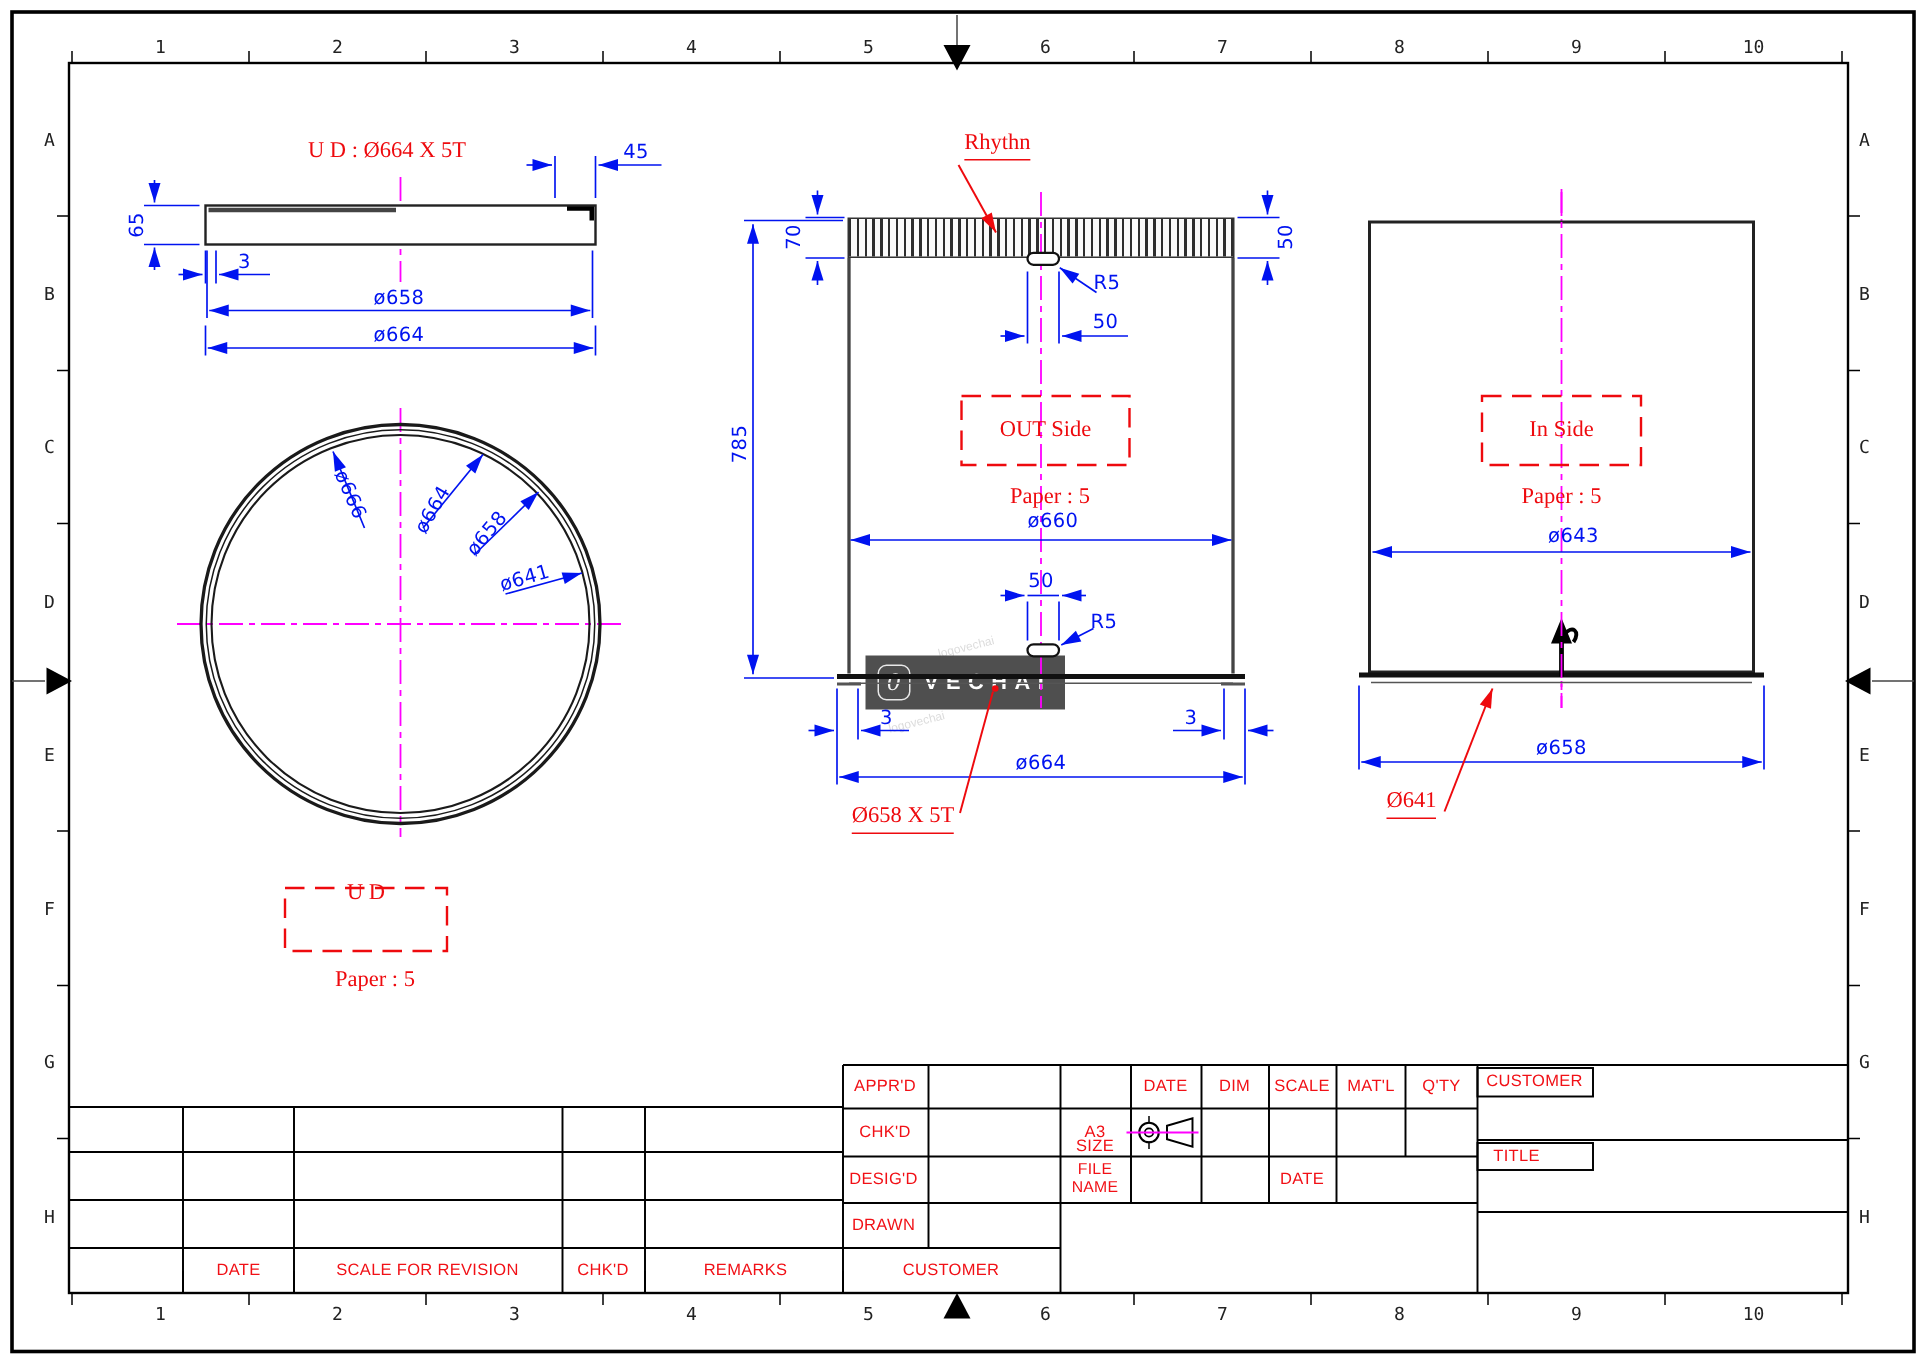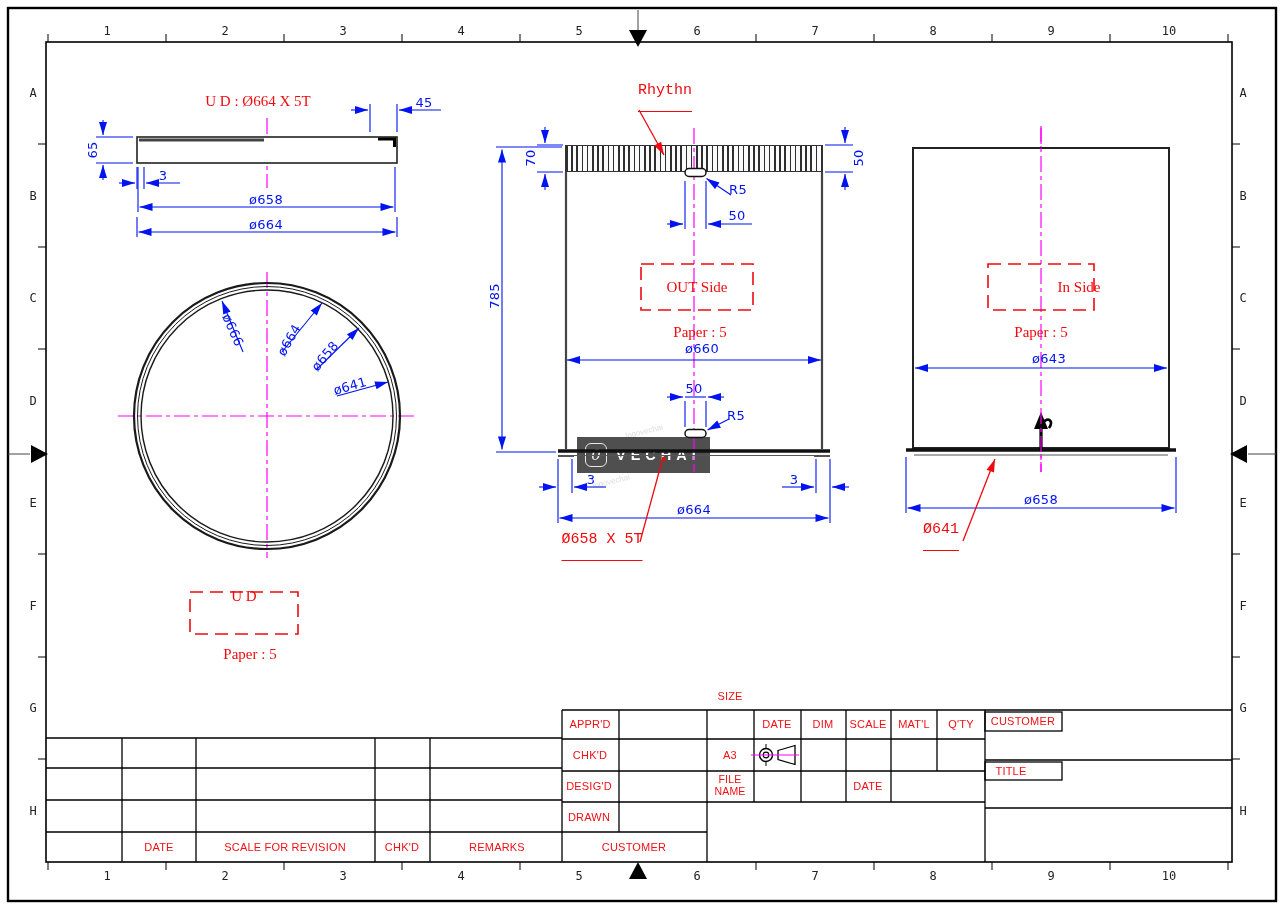--- a/index.html
+++ b/index.html
@@ -2,21 +2,21 @@
 <html><head>
 <meta charset="utf-8">
 <style>
   html,body{margin:0;padding:0;background:#fff;}
   #page{position:relative;width:1284px;height:909px;background:#fff;overflow:hidden;
         font-family:"DejaVu Sans",sans-serif;}
   .c{position:absolute;transform:translate(-50%,-50%);white-space:nowrap;}
   .dim{color:#0013f0;font-size:13px;font-family:"DejaVu Sans",sans-serif;letter-spacing:.3px;}
   .v90{transform:translate(-50%,-50%) rotate(-90deg);}
   .red{color:#ee0a0e;font-family:"Liberation Serif",serif;font-size:15px;}
-  .redu{border-bottom:1.4px solid #ee0a0e;padding-bottom:12px;font-family:Liberation Mono, monospace;}
+  .redu{border-bottom:1.4px solid #ee0a0e;padding-bottom:2px;}
   .tbl{color:#f11016;font-family:"Liberation Sans",sans-serif;font-size:11px;letter-spacing:.2px;}
   .rul{color:#222;font-family:"DejaVu Sans Mono",monospace;font-size:12px;}
   svg{position:absolute;left:0;top:0;z-index:2;}
   .lbl{z-index:3;}
   #knurl{position:absolute;left:565px;top:145px;width:258px;height:27px;z-index:1;
          background:repeating-linear-gradient(90deg,#2e2e2e 0 1.6px,#fbfbfb 1.6px 5.2px);
          border:1.2px solid #333;box-sizing:border-box;}
   #wm{position:absolute;left:577px;top:437px;width:133px;height:36px;z-index:1;
       background:rgba(60,60,60,.9);display:flex;align-items:center;padding-left:8px;box-sizing:border-box;}
   #wm .glyph{width:22px;height:24px;border:1.5px solid #e8e8e8;border-radius:6px;color:#f2f2f2;
@@ -212,32 +212,32 @@
   <div class="c lbl red" style="left:697px;top:287px;">OUT Side</div>
   <div class="c lbl red" style="left:700px;top:332px;">Paper : 5</div>
   <div class="c lbl dim" style="left:702px;top:348px;">ø660</div>
   <div class="c lbl dim" style="left:694px;top:388px;">50</div>
   <div class="c lbl dim" style="left:736px;top:415px;">R5</div>
   <div class="c lbl dim" style="left:591px;top:479px;">3</div>
   <div class="c lbl dim" style="left:794px;top:479px;">3</div>
   <div class="c lbl dim" style="left:694px;top:509px;">ø664</div>
   <div class="c lbl red redu" style="left:602px;top:546px;">Ø658 X 5T</div>
 
-  <div class="c lbl red" style="left:1079px;top:287px;">In Side</div>
+  <div class="c lbl red" style="left:1041px;top:287px;">In Side</div>
   <div class="c lbl red" style="left:1041px;top:332px;">Paper : 5</div>
   <div class="c lbl dim" style="left:1049px;top:358px;">ø643</div>
   <div class="c lbl dim" style="left:1041px;top:499px;">ø658</div>
   <div class="c lbl red redu" style="left:941px;top:536px;">Ø641</div>
 
   <div class="c lbl tbl" style="left:590px;top:724px;">APPR'D</div>
   <div class="c lbl tbl" style="left:590px;top:755px;">CHK'D</div>
   <div class="c lbl tbl" style="left:589px;top:786px;">DESIG'D</div>
   <div class="c lbl tbl" style="left:589px;top:817px;">DRAWN</div>
   <div class="c lbl tbl" style="left:634px;top:847px;">CUSTOMER</div>
-  <div class="c lbl tbl" style="left:730px;top:696px;">SIZE</div>
+  <div class="c lbl tbl" style="left:730px;top:764px;">SIZE</div>
   <div class="c lbl tbl" style="left:777px;top:724px;">DATE</div>
   <div class="c lbl tbl" style="left:823px;top:724px;">DIM</div>
   <div class="c lbl tbl" style="left:868px;top:724px;">SCALE</div>
   <div class="c lbl tbl" style="left:914px;top:724px;">MAT'L</div>
   <div class="c lbl tbl" style="left:961px;top:724px;">Q'TY</div>
   <div class="c lbl tbl" style="left:730px;top:755px;">A3</div>
   <div class="c lbl tbl" style="left:730px;top:786px;width:42px;white-space:normal;text-align:center;font-size:10.5px;line-height:1.1;">FILE NAME</div>
   <div class="c lbl tbl" style="left:868px;top:786px;">DATE</div>
   <div class="c lbl tbl" style="left:159px;top:847px;">DATE</div>
   <div class="c lbl tbl" style="left:285px;top:847px;">SCALE FOR REVISION</div>

